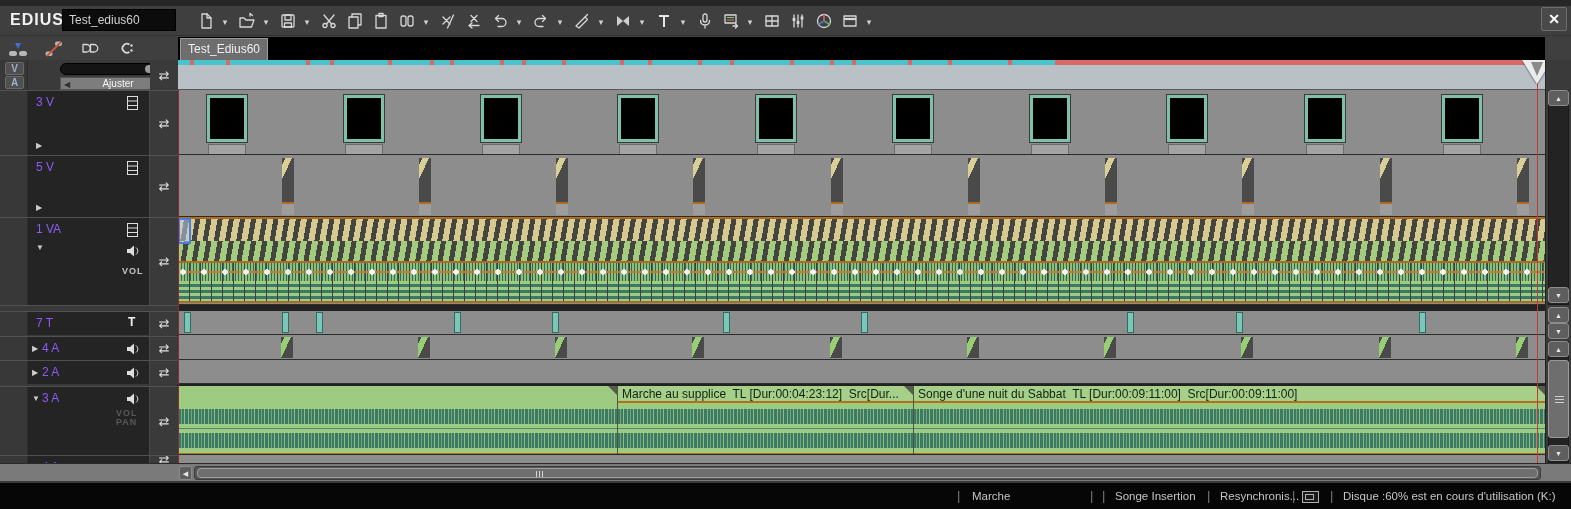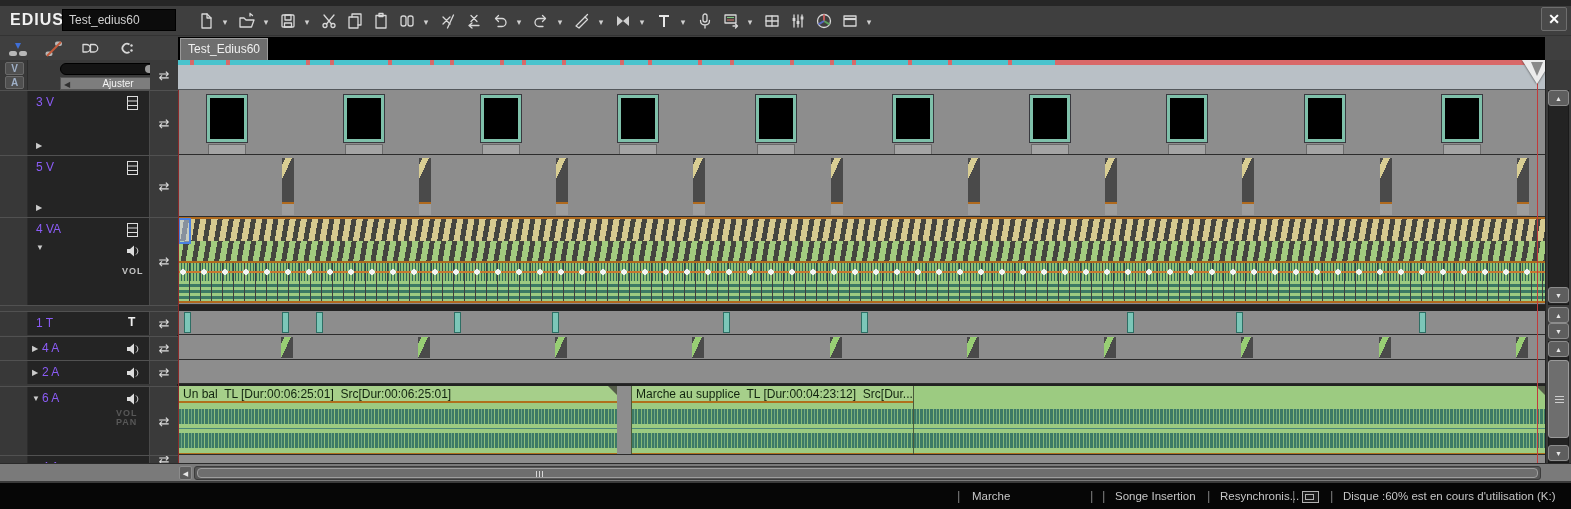--- a/index.html
+++ b/index.html
@@ -384,42 +384,42 @@
             <line x1="1.5" y1="10.5" x2="11.5" y2="10.5" stroke="#ddd"></line>
           </svg>
         <div class="trk-exp" style="left:8px;top:47px;">▶</div>
       </div>
       <div class="lp-sync">⇄</div>
     </div>
 
     <div class="lp-row" style="top:157px;height:88px;">
       <div class="lp-spacer"></div>
       <div class="lp-main">
-        <div class="trk-label">4 VA</div>
+        <div class="trk-label">1 VA</div>
         <svg class="film-ico" style="left:98px;top:4px;" width="13" height="16">
             <rect x="1.5" y="1.5" width="10" height="13" fill="none" stroke="#ddd"></rect>
             <line x1="1.5" y1="6" x2="11.5" y2="6" stroke="#ddd"></line>
             <line x1="1.5" y1="10.5" x2="11.5" y2="10.5" stroke="#ddd"></line>
           </svg>
         <div class="trk-exp" style="left:8px;top:25px;">▼</div>
         <svg class="spk-ico" style="left:98px;top:26px;" width="15" height="14">
             <path d="M1 5h3l4-3.5v11L4 9H1z" fill="#ddd"></path>
             <path d="M10 3.5c2.4 2 2.4 5 0 7" stroke="#ddd" fill="none"></path>
           </svg>
         <div class="vol-txt" style="left:94px;top:48px;">VOL</div>
       </div>
       <div class="lp-sync">⇄</div>
     </div>
 
     <div class="lp-row" style="top:245px;height:6px;background:#3a3a3a;"></div>
 
     <div class="lp-row" style="top:251px;height:24px;">
       <div class="lp-spacer"></div>
       <div class="lp-main">
-        <div class="trk-label">1 T</div>
+        <div class="trk-label">7 T</div>
         <div style="left:100px;top:3px;color:#f0f0f0;font-size:12px;font-weight:bold;">T</div>
       </div>
       <div class="lp-sync">⇄</div>
     </div>
 
     <div class="lp-row" style="top:276px;height:24px;">
       <div class="lp-spacer"></div>
       <div class="lp-main">
         <div class="trk-exp" style="left:4px;top:7px;">▶</div>
         <div class="trk-label" style="left:14px;">4 A</div>
@@ -441,21 +441,21 @@
             <path d="M10 3.5c2.4 2 2.4 5 0 7" stroke="#ddd" fill="none"></path>
           </svg>
       </div>
       <div class="lp-sync">⇄</div>
     </div>
 
     <div class="lp-row" style="top:326px;height:69px;">
       <div class="lp-spacer"></div>
       <div class="lp-main">
         <div class="trk-exp" style="left:4px;top:7px;">▼</div>
-        <div class="trk-label" style="left:14px;">6 A</div>
+        <div class="trk-label" style="left:14px;">3 A</div>
         <svg class="spk-ico" style="left:98px;top:5px;" width="15" height="14">
             <path d="M1 5h3l4-3.5v11L4 9H1z" fill="#ddd"></path>
             <path d="M10 3.5c2.4 2 2.4 5 0 7" stroke="#ddd" fill="none"></path>
           </svg>
         <div class="volpan-txt" style="left:88px;top:22px;">VOL</div>
         <div class="volpan-txt" style="left:88px;top:31px;">PAN</div>
       </div>
       <div class="lp-sync">⇄</div>
     </div>
 
@@ -637,36 +637,36 @@
           <div class="clip-a1" style="left: 1338px;">
             <div class="body"></div>
           </div>
         </div>
       <div class="trow" style="top:270px;height:24px;" id="track-a2"></div>
 
       <div class="tsep" style="top:294px;height:2px;"></div>
 
       <div class="trow" style="top:296px;height:69px;" id="track-a3">
           <div class="clip-audio" style="left: 0px; width: 439px;">
-            <div class="a3-label">Un bal  TL [Dur:00:06:25:01]  Src[Dur:00:06:25:01]</div>
             <div class="a3-wave">
               <div class="wrow r1"></div>
               <div class="wdiv"></div>
               <div class="wrow r2"></div>
             </div>
           </div>
-          <div class="clip-audio" style="left: 453px; width: 296px; padding-left: 23px;">
+          <div class="clip-audio" style="left: 439px; width: 296px; padding-left: 23px;">
             <div class="a3-label">Marche au supplice  TL [Dur:00:04:23:12]  Src[Dur...</div>
             <div class="a3-wave">
               <div class="wrow r1"></div>
               <div class="wdiv"></div>
               <div class="wrow r2"></div>
             </div>
           </div>
           <div class="clip-audio" style="left: 735px; width: 632px;">
+            <div class="a3-label">Songe d'une nuit du Sabbat  TL [Dur:00:09:11:00]  Src[Dur:00:09:11:00]</div>
             <div class="a3-wave">
               <div class="wrow r1"></div>
               <div class="wdiv"></div>
               <div class="wrow r2"></div>
             </div>
           </div>
         </div>
       <div class="trow" style="top:365px;height:8px;border-bottom:none;"></div>
 
       <div class="edge-line" style="left:0;"></div>

